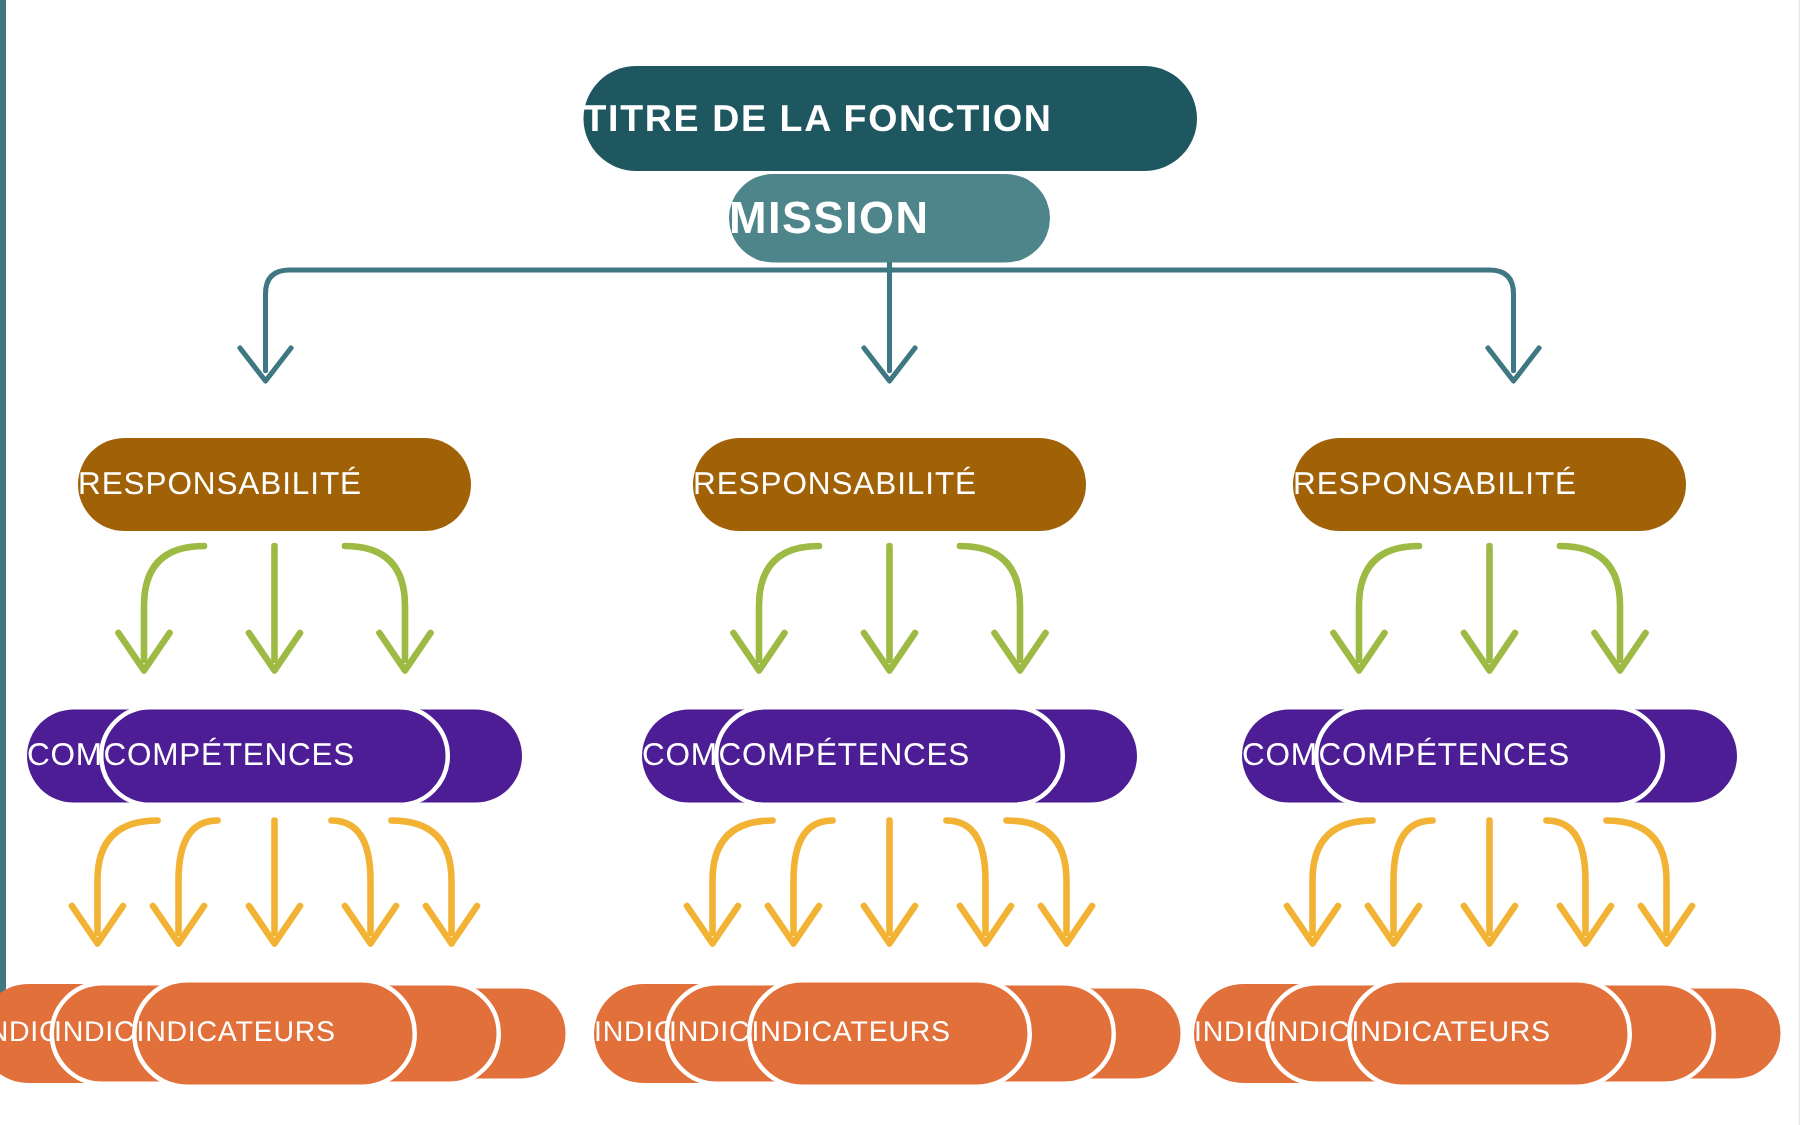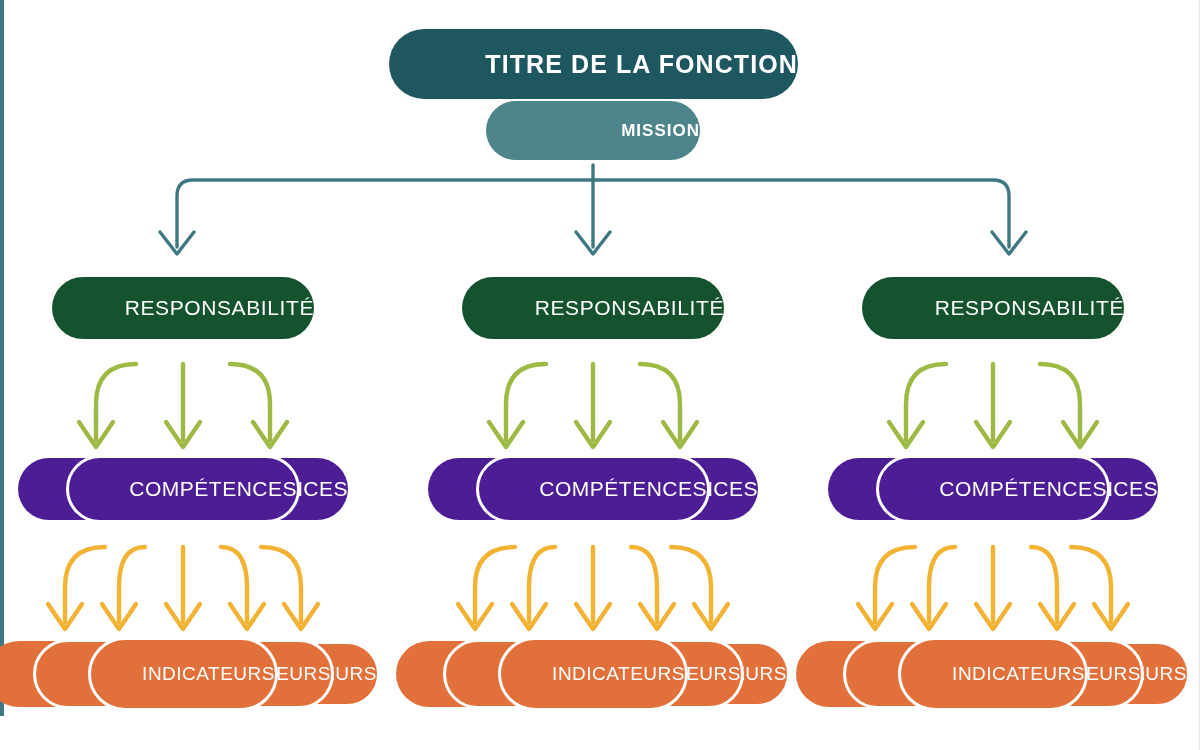--- a/index.html
+++ b/index.html
@@ -12,40 +12,41 @@
   }
   #stage{position:absolute;inset:0;width:1200px;height:750px;overflow:hidden;background:#fff;}
 
   
   .left-rule{position:absolute;left:0;top:0;width:4px;height:716px;background:#3f7782;}
   .right-rule{position:absolute;right:0;top:0;width:1px;height:750px;background:#e9e9ea;}
 
   
   .pill{
     position:absolute;
-    display:flex;align-items:center;justify-content:flex-end;
+    display:flex;align-items:center;justify-content:flex-start;
     border-radius:999px;
     color:#ffffff;
     white-space:nowrap;
     box-sizing:border-box;
     letter-spacing:.4px;
+    margin-top:15px;
   }
 
   .title-pill{
     background:#1f5761;
     font-size:25px;font-weight:bold;
     letter-spacing:1.1px;
   }
   .mission-pill{
     background:#4d858b;
-    font-size:17px;font-weight:bold;
+    font-size:30px;font-weight:bold;
     letter-spacing:1px;
   }
   .resp-pill{
-    background:#14532d;
+    background:#a16207;
     font-size:21px;font-weight:normal;
     letter-spacing:.6px;
   }
   .comp-pill{
     background:#4c1d95;
     font-size:21px;font-weight:normal;
     letter-spacing:.5px;
   }
   .ind-pill{
     background:#e2703a;

